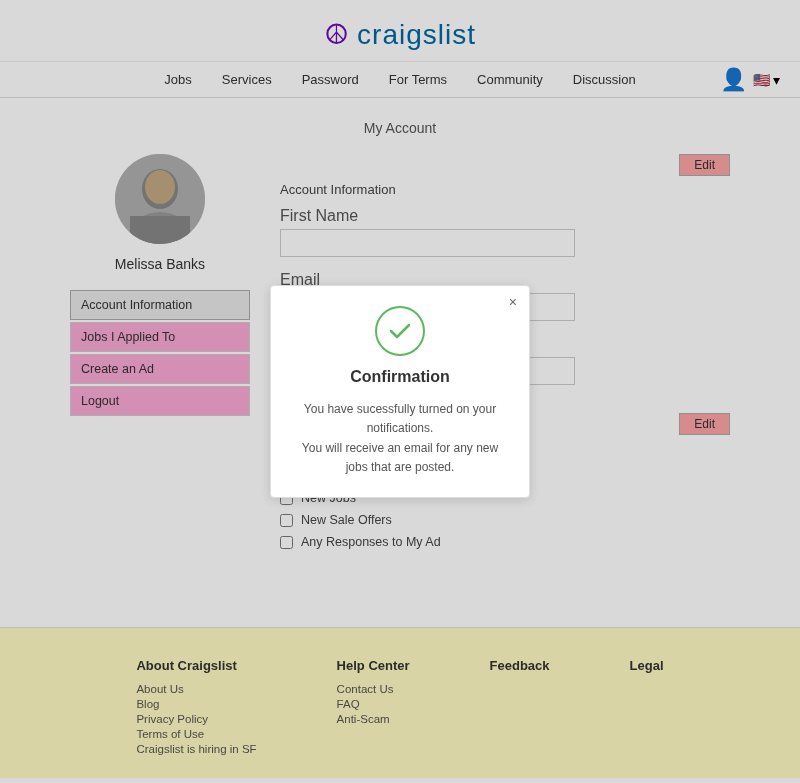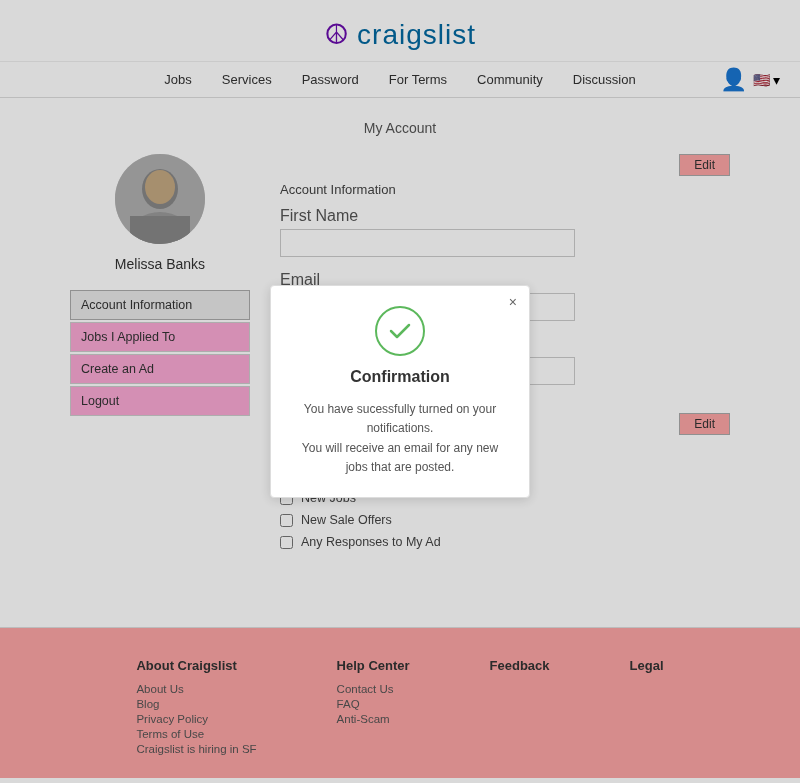--- a/index.html
+++ b/index.html
@@ -53,21 +53,21 @@
     
     .modal-overlay { position: fixed; top: 0; left: 0; width: 100%; height: 100%; background: rgba(0,0,0,0.15); z-index: 100; display: flex; align-items: center; justify-content: center; }
     .modal { background: #fff; border: 1px solid #ddd; border-radius: 4px; width: 260px; padding: 20px; position: relative; text-align: center; box-shadow: 0 2px 12px rgba(0,0,0,0.15); }
     .modal-close { position: absolute; top: 8px; right: 12px; cursor: pointer; font-size: 14px; color: #666; border: none; background: none; }
     .modal-check { width: 50px; height: 50px; border-radius: 50%; border: 2px solid #5cb85c; display: flex; align-items: center; justify-content: center; margin: 0 auto 12px; }
     .modal-check svg { width: 28px; height: 28px; }
     .modal-title { font-size: 16px; font-weight: bold; color: #333; margin-bottom: 14px; }
     .modal-text { font-size: 12px; color: #555; line-height: 1.6; }
 
     
-    .footer { background: #fca5a5; border-top: 1px solid #ddd; margin-top: 50px; padding: 30px 20px 20px; }
+    .footer { background: #fef9c3; border-top: 1px solid #ddd; margin-top: 50px; padding: 30px 20px 20px; }
     .footer-cols { display: flex; justify-content: center; gap: 80px; }
     .footer-col h4 { font-size: 13px; color: #333; margin-bottom: 10px; font-weight: bold; }
     .footer-col a { display: block; font-size: 11.5px; color: #555; text-decoration: none; margin-bottom: 3px; }
   </style>
 </head>
 <body>
 
 <div class="header">
   <div class="logo-area">
     <span class="peace-icon">☮</span>

